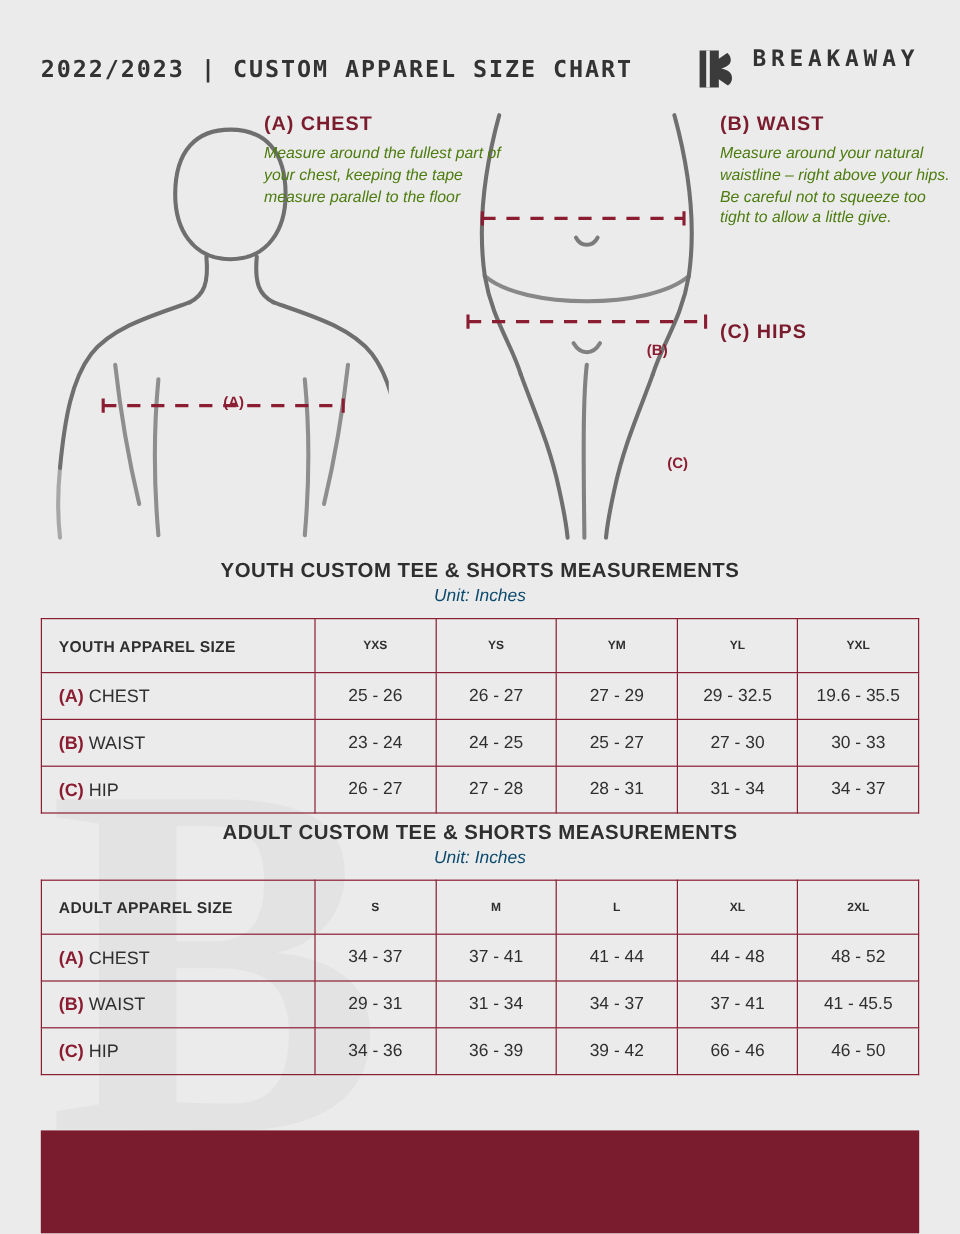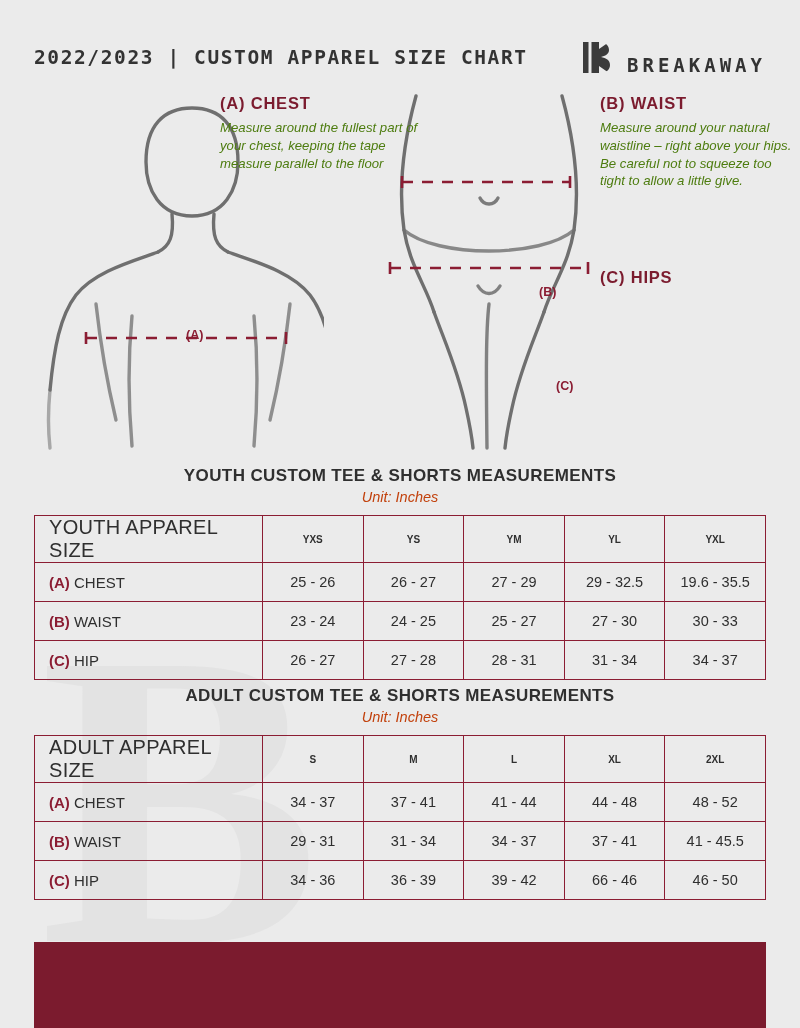--- a/index.html
+++ b/index.html
@@ -49,21 +49,21 @@
   .header-title {
     font-family: "DejaVu Sans Mono", monospace;
     font-size: 19.5px;
     font-weight: bold;
     letter-spacing: 1.6px;
     color: #333333;
     white-space: nowrap;
   }
   .brand {
     display: flex;
-    align-items: flex-end;
+    align-items: flex-start;
     gap: 14px;
   }
   .brand-mark {
     width: 34px;
     height: 38px;
     position: relative;
   }
   .brand-name {
     font-family: "DejaVu Sans Mono", monospace;
     font-size: 19px;
@@ -117,21 +117,21 @@
     font-size: 17px;
     font-weight: bold;
     letter-spacing: 0.4px;
     color: #2f2f2f;
     margin: 0;
   }
   .section-unit {
     text-align: center;
     font-size: 14.5px;
     font-style: italic;
-    color: #c2410c;
+    color: #0c4a6e;
     margin: 3px 0 10px 0;
   }
 
   table {
     width: 100%;
     border-collapse: collapse;
     table-layout: fixed;
   }
   table td, table th {
     border: 1px solid #8b1d33;
@@ -147,22 +147,22 @@
     font-weight: bold;
     font-size: 10px;
     height: 44px;
   }
   table td.rowlabel {
     text-align: left;
     padding-left: 14px;
     font-size: 15px;
   }
   table tr.head td.rowlabel {
-    font-weight: normal;
-    font-size: 20px;
+    font-weight: bold;
+    font-size: 13px;
     letter-spacing: 0.3px;
   }
   .tag {
     color: #8b1d33;
     font-weight: bold;
   }
   col.c-label { width: 228px; }
 
   
   .footer-band {

